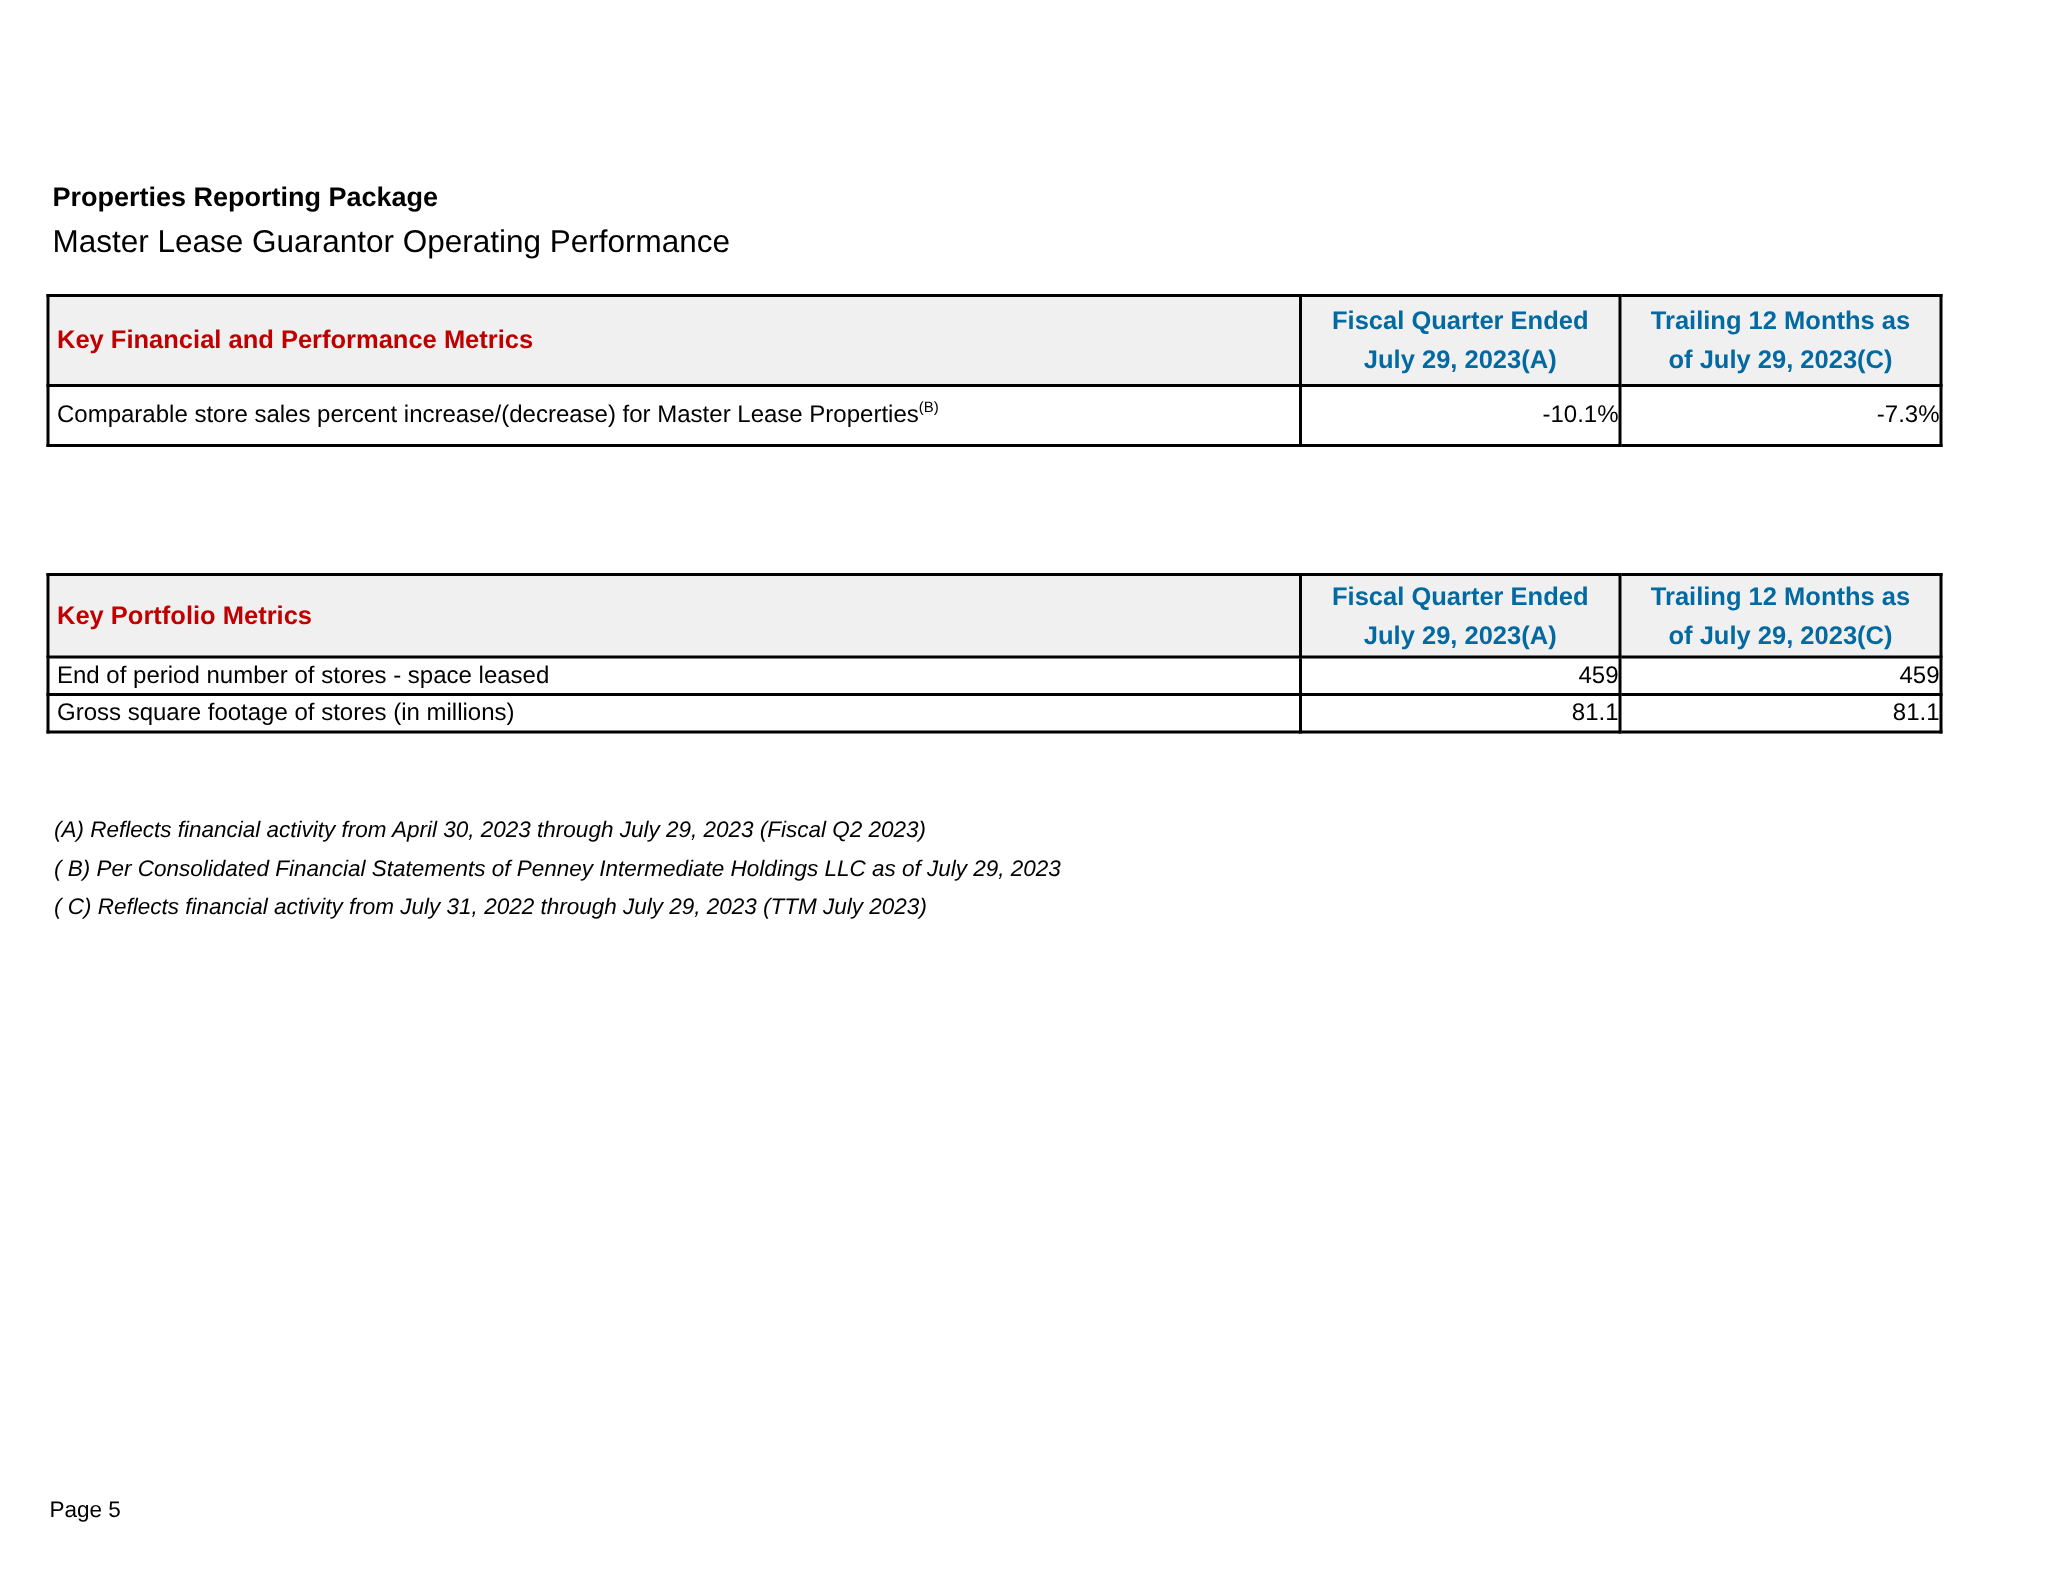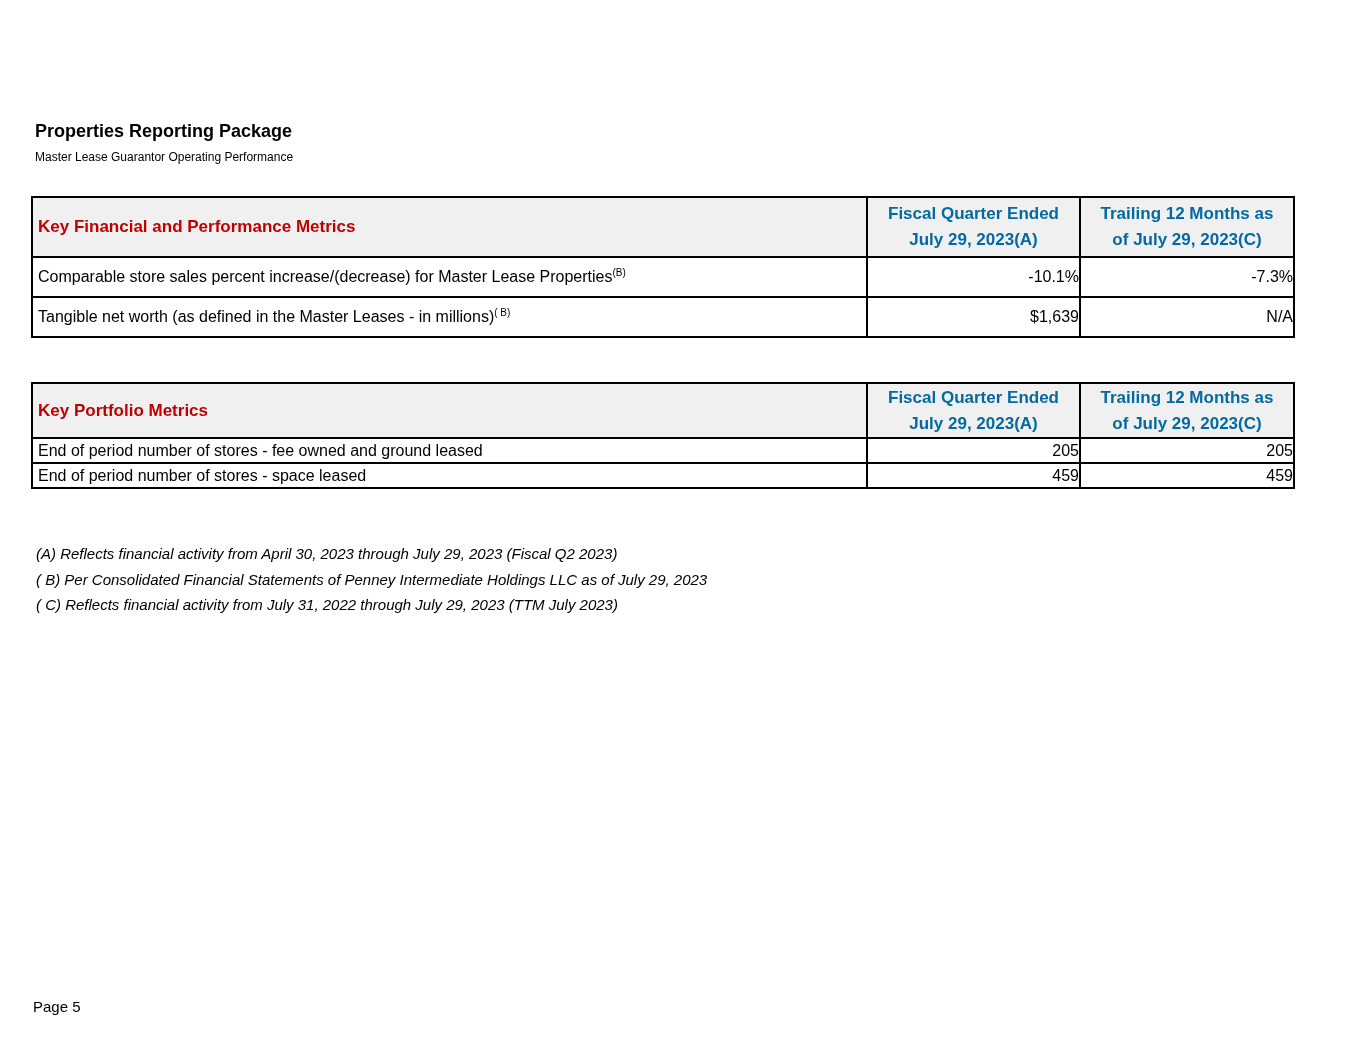--- a/index.html
+++ b/index.html
@@ -10,21 +10,21 @@
     color: #000000;
     position: relative;
     overflow: hidden;
   }
   .doc-title {
     position: absolute; top: 121px; left: 35px;
     font-size: 18px; font-weight: bold;
   }
   .doc-subtitle {
     position: absolute; top: 150px; left: 35px;
-    font-size: 12px; font-weight: normal;
+    font-size: 21px; font-weight: normal;
   }
   table.metrics {
     position: absolute; left: 31px;
     width: 1262px;
     border-collapse: collapse;
     table-layout: fixed;
     border-radius: 20px;
   }
   #table-financial { top: 196px; }
   #table-portfolio { top: 382px; }
@@ -108,25 +108,20 @@
       <td class="col-hdr">
         <div>Trailing 12 Months as</div>
         <div>of July 29, 2023(C)</div>
       </td>
     </tr>
     <tr class="data-row-1">
       <td class="lbl"><span>Comparable store sales percent increase/(decrease) for Master Lease Properties</span><sup class="fn-ref">(B)</sup></td>
       <td class="val">-10.1%</td>
       <td class="val">-7.3%</td>
     </tr>
-    <tr class="data-row-1">
-      <td class="lbl"><span>Tangible net worth (as defined in the Master Leases - in millions)</span><sup class="fn-ref">( B)</sup></td>
-      <td class="val">$1,639</td>
-      <td class="val">N/A</td>
-    </tr>
   </tbody>
 </table>
 
 <table class="metrics" id="table-portfolio">
   <colgroup>
       <col class="c-label">
       <col class="c-q">
       <col class="c-ttm">
     </colgroup>
   <tbody>
@@ -135,28 +130,28 @@
       <td class="col-hdr">
         <div>Fiscal Quarter Ended</div>
         <div>July 29, 2023(A)</div>
       </td>
       <td class="col-hdr">
         <div>Trailing 12 Months as</div>
         <div>of July 29, 2023(C)</div>
       </td>
     </tr>
     <tr class="data-row-2">
-      <td class="lbl"><span>End of period number of stores - fee owned and ground leased</span><sup class="fn-ref"></sup></td>
-      <td class="val">205</td>
-      <td class="val">205</td>
-    </tr>
-    <tr class="data-row-2">
       <td class="lbl"><span>End of period number of stores - space leased</span><sup class="fn-ref"></sup></td>
       <td class="val">459</td>
       <td class="val">459</td>
+    </tr>
+    <tr class="data-row-2">
+      <td class="lbl"><span>Gross square footage of stores (in millions)</span><sup class="fn-ref"></sup></td>
+      <td class="val">81.1</td>
+      <td class="val">81.1</td>
     </tr>
   </tbody>
 </table>
 
 <div class="footnotes">
   <p>(A) Reflects financial activity from April 30, 2023 through July 29, 2023 (Fiscal Q2 2023)</p>
   <p>( B) Per Consolidated Financial Statements of Penney Intermediate Holdings LLC as of July 29, 2023</p>
   <p>( C) Reflects financial activity from July 31, 2022 through July 29, 2023 (TTM July 2023)</p>
 </div>
 

